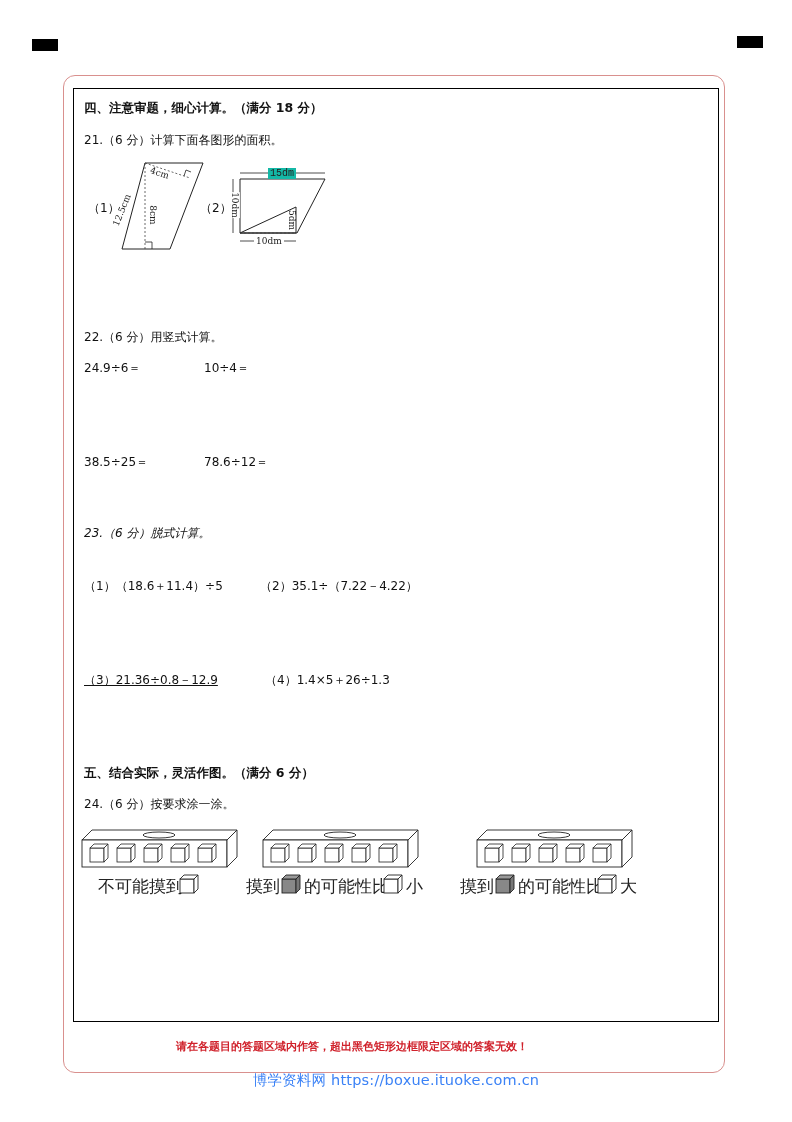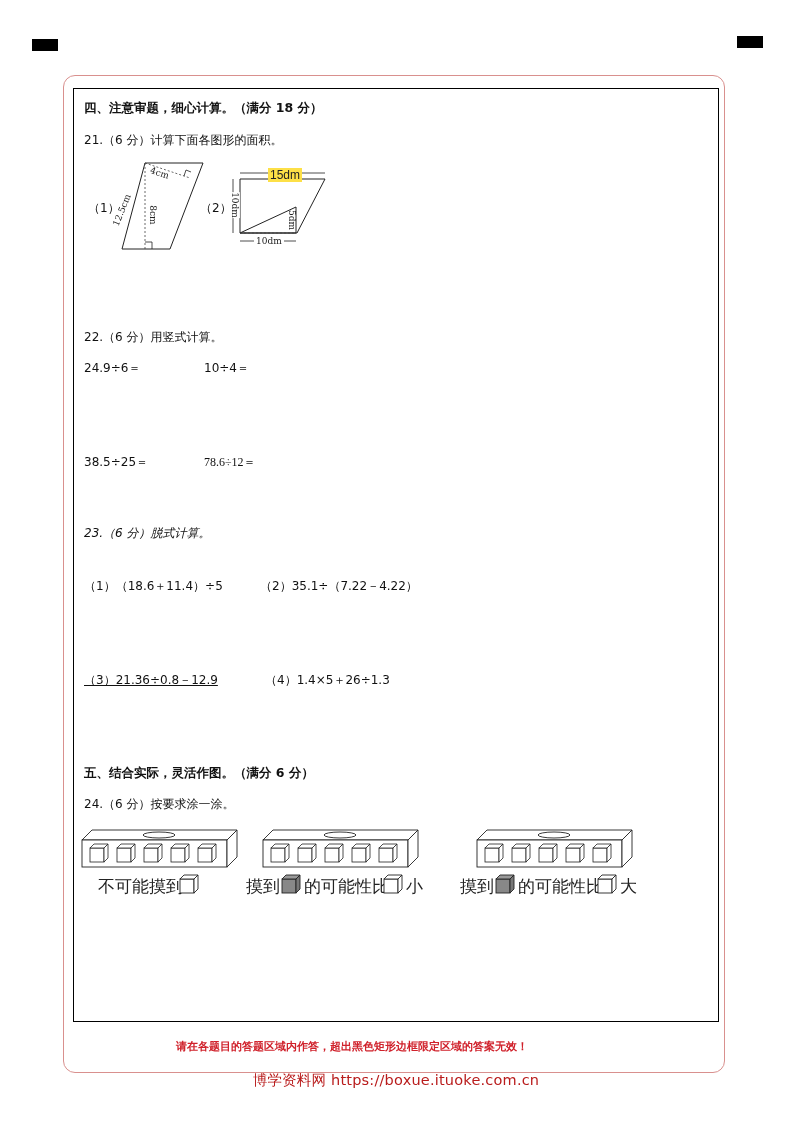--- a/index.html
+++ b/index.html
@@ -10,21 +10,21 @@
   .marker.right { left: 737px; top: 36px; }
   .outer-frame { position: absolute; left: 63px; top: 75px; width: 662px; height: 998px;
                  border: 1.2px solid #d9908e; border-radius: 12px; box-sizing: border-box; }
   .answer-box { position: absolute; left: 73px; top: 88px; width: 646px; height: 934px;
                 border: 1.2px solid #000; box-sizing: border-box; }
   .t { position: absolute; white-space: nowrap; font-size: 12px; line-height: 14px; }
   .h { font-weight: bold; font-size: 12.5px; }
   .warn { position: absolute; left: 0; width: 704px; top: 1039px; text-align: center;
           color: #d0212b; font-size: 11px; font-weight: bold; }
   .footer { position: absolute; left: 0; width: 792px; top: 1071px; text-align: center;
-            color: #b91c1c; font-size: 14.5px; letter-spacing: 0.2px; }
+            color: #3b82f6; font-size: 14.5px; letter-spacing: 0.2px; }
   svg { position: absolute; overflow: visible; }
   .lbl { position: absolute; white-space: nowrap; font-size: 17px; color: #222; }
 </style>
 </head>
 <body>
 
 <div class="marker left"></div>
 <div class="marker right"></div>
 <div class="outer-frame"></div>
 <div class="answer-box"></div>
@@ -46,30 +46,30 @@
 
 <div class="t" style="left:200px;top:201px;">（2）</div>
 <svg style="left:225px;top:165px;" width="110" height="85">
   <polygon points="15,14 100,14 72,68 15,68" fill="none" stroke="#222" stroke-width="1"></polygon>
   <polygon points="15,68 71,42 71,68" fill="none" stroke="#222" stroke-width="1"></polygon>
   <line x1="15" y1="68" x2="71" y2="68" stroke="#444" stroke-width="0.8" stroke-dasharray="2,2"></line>
   <line x1="15" y1="8" x2="100" y2="8" stroke="#222" stroke-width="0.8"></line>
   <line x1="8" y1="14" x2="8" y2="68" stroke="#222" stroke-width="0.8"></line>
   <line x1="15" y1="76" x2="71" y2="76" stroke="#222" stroke-width="0.8"></line>
 </svg>
-<div class="lbl" style="left:268px;top:168px;font-size:12px;background:#fde047;padding:0 2px;font-family:Liberation Sans, sans-serif;">15dm</div>
+<div class="lbl" style="left:268px;top:168px;font-size:10px;background:#14b8a6;padding:0 2px;font-family:Liberation Mono, monospace;">15dm</div>
 <div class="lbl" style="left:222px;top:200px;font-size:9px;transform:rotate(90deg);background:#fff;font-family:'DejaVu Serif',serif;">10dm</div>
 <div class="lbl" style="left:254px;top:236px;font-size:9px;background:#fff;padding:0 2px;font-family:'DejaVu Serif',serif;">10dm</div>
 <div class="lbl" style="left:282px;top:215px;font-size:9px;transform:rotate(90deg);font-family:'DejaVu Serif',serif;">5dm</div>
 
 <div class="t" style="left:84px;top:330px;">22.（6 分）用竖式计算。</div>
 <div class="t" style="left:84px;top:361px;">24.9÷6＝</div>
 <div class="t" style="left:204px;top:361px;">10÷4＝</div>
 <div class="t" style="left:84px;top:455px;">38.5÷25＝</div>
-<div class="t" style="left:204px;top:455px;font-family:Liberation Serif, serif;">78.6÷12＝</div>
+<div class="t" style="left:204px;top:455px;">78.6÷12＝</div>
 
 <div class="t" style="left:84px;top:526px;font-style:italic;">23.（6 分）脱式计算。</div>
 <div class="t" style="left:84px;top:579px;">（1）（18.6＋11.4）÷5</div>
 <div class="t" style="left:260px;top:579px;">（2）35.1÷（7.22－4.22）</div>
 <div class="t" style="left:84px;top:673px;text-decoration:underline;">（3）21.36÷0.8－12.9</div>
 <div class="t" style="left:265px;top:673px;">（4）1.4×5＋26÷1.3</div>
 
 <div class="t h" style="left:84px;top:766px;">五、结合实际，灵活作图。（满分 6 分）</div>
 <div class="t" style="left:84px;top:797px;">24.（6 分）按要求涂一涂。</div>
 

